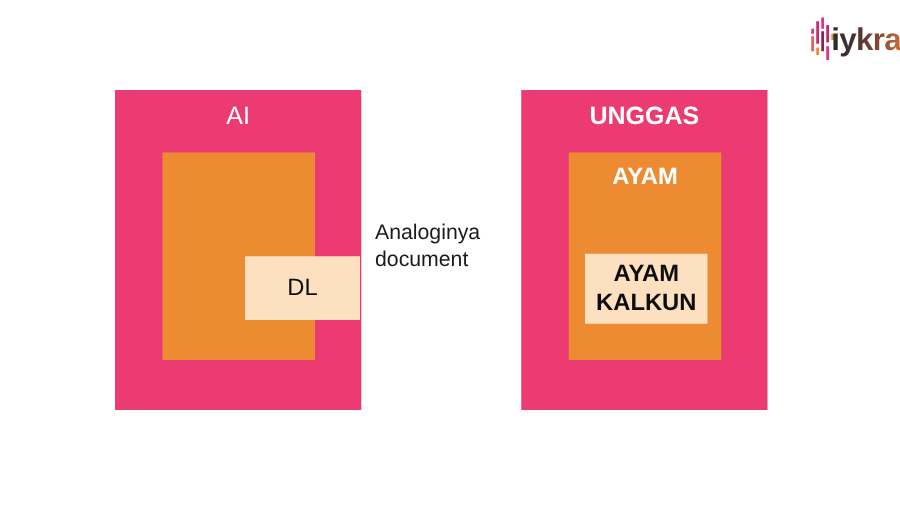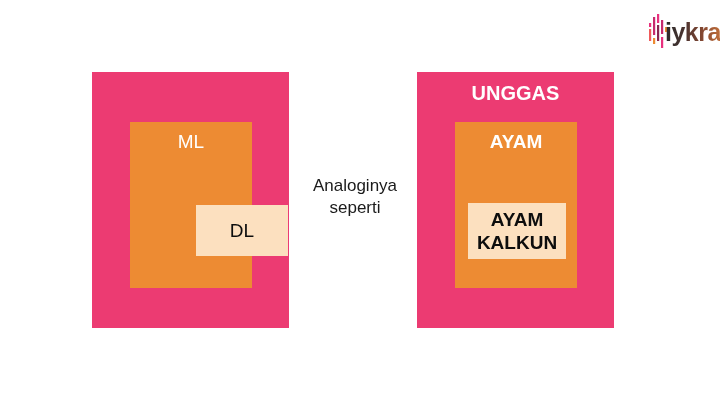--- a/index.html
+++ b/index.html
@@ -121,21 +121,21 @@
     line-height: 23px;
     text-align: center;
   }
 
   
   .connector {
     position: absolute;
     left: 300px;
     top: 175px;
     width: 110px;
-    text-align: center;
+    text-align: left;
     color: #1a1a1a;
     font-size: 17px;
     line-height: 22px;
   }
 
   
   .footer-bar {
     position: absolute;
     left: 263px;
     top: 378px;
@@ -168,31 +168,31 @@
       <rect x="9" y="1" width="2.2" height="9" fill="#e8307e"></rect>
       <rect x="9" y="12" width="2.2" height="16" fill="#8a2452"></rect>
       <rect x="13" y="7" width="2.2" height="14" fill="#c62a6e"></rect>
       <rect x="13" y="24" width="2.2" height="11" fill="#e8307e"></rect>
       <rect x="17" y="14" width="2.2" height="5" fill="#ed8b33"></rect>
     </svg>
     <div class="logo-word">iykra</div>
   </div>
 
   <div class="group left">
+    <div class="outer-label">AI</div>
     <div class="mid-box">
-      <div class="mid-label">ML</div>
       <div class="inner-box left-inner">
         <div class="inner-label">DL</div>
       </div>
     </div>
   </div>
 
   <div class="connector">
     <div>Analoginya</div>
-    <div>seperti</div>
+    <div>document</div>
   </div>
 
   <div class="group right">
     <div class="outer-label">UNGGAS</div>
     <div class="mid-box">
       <div class="mid-label">AYAM</div>
       <div class="inner-box right-inner">
         <div class="inner-label">
           <div>AYAM</div>
           <div>KALKUN</div>

